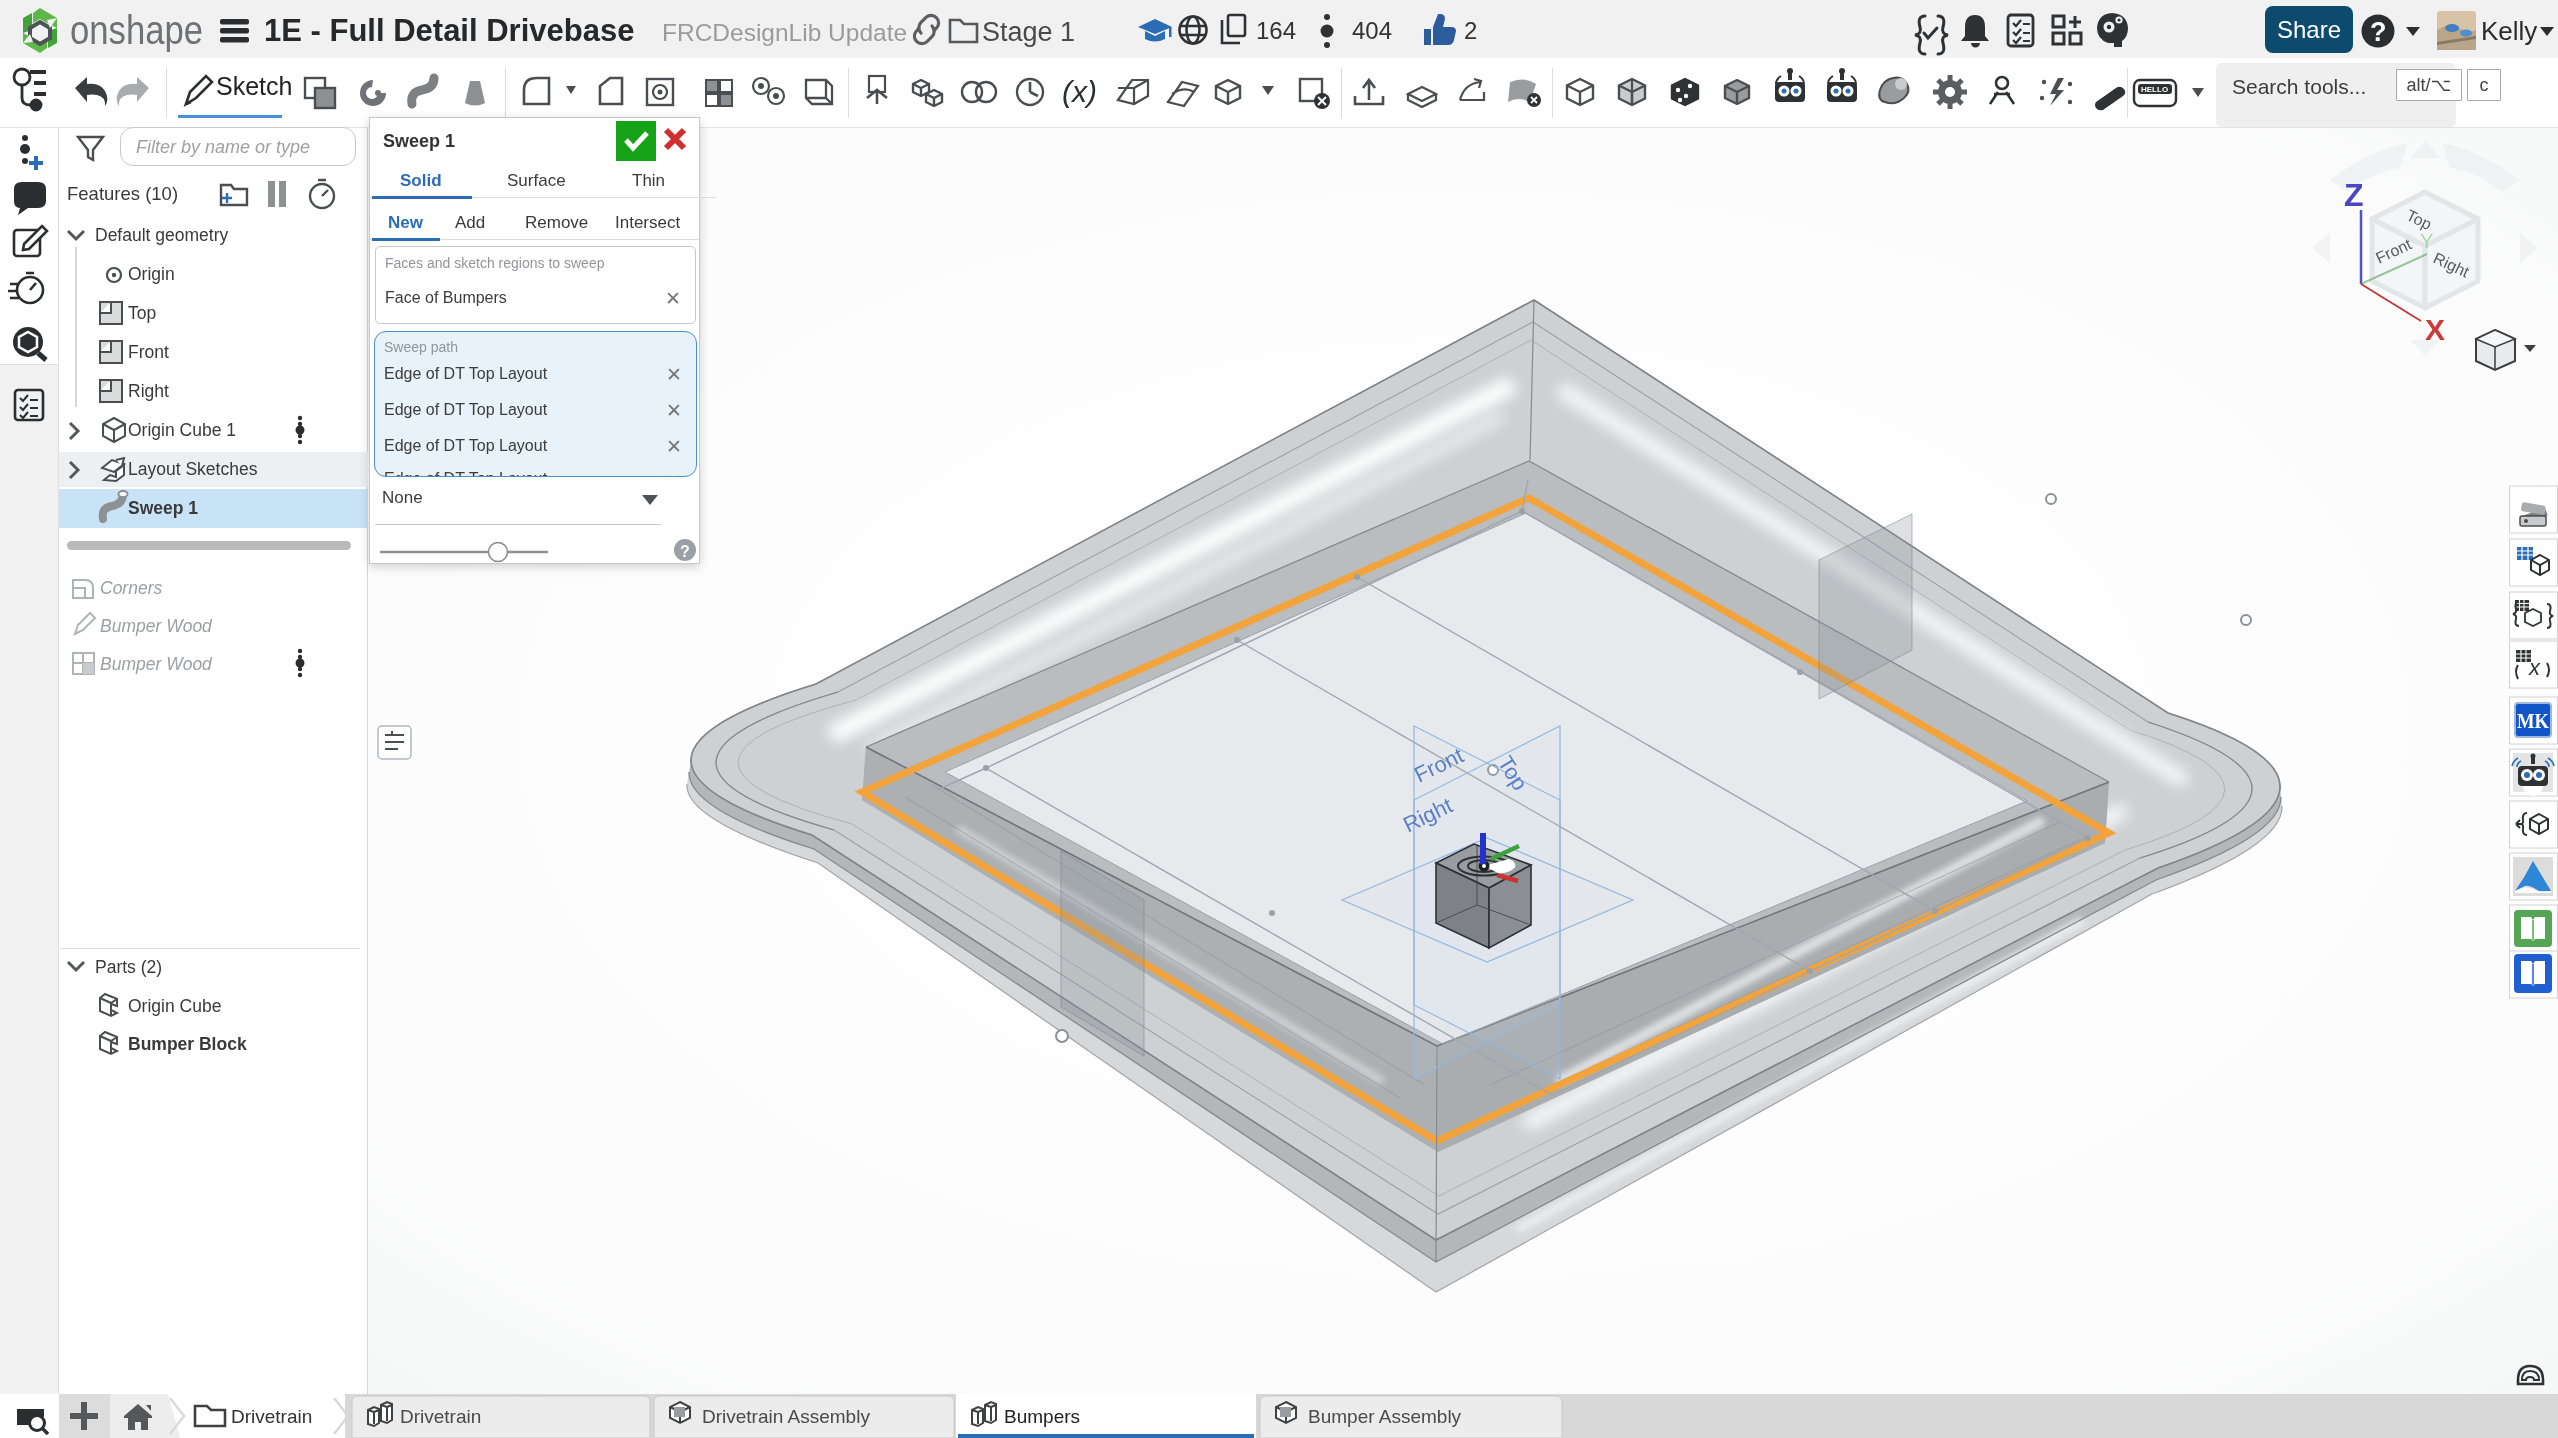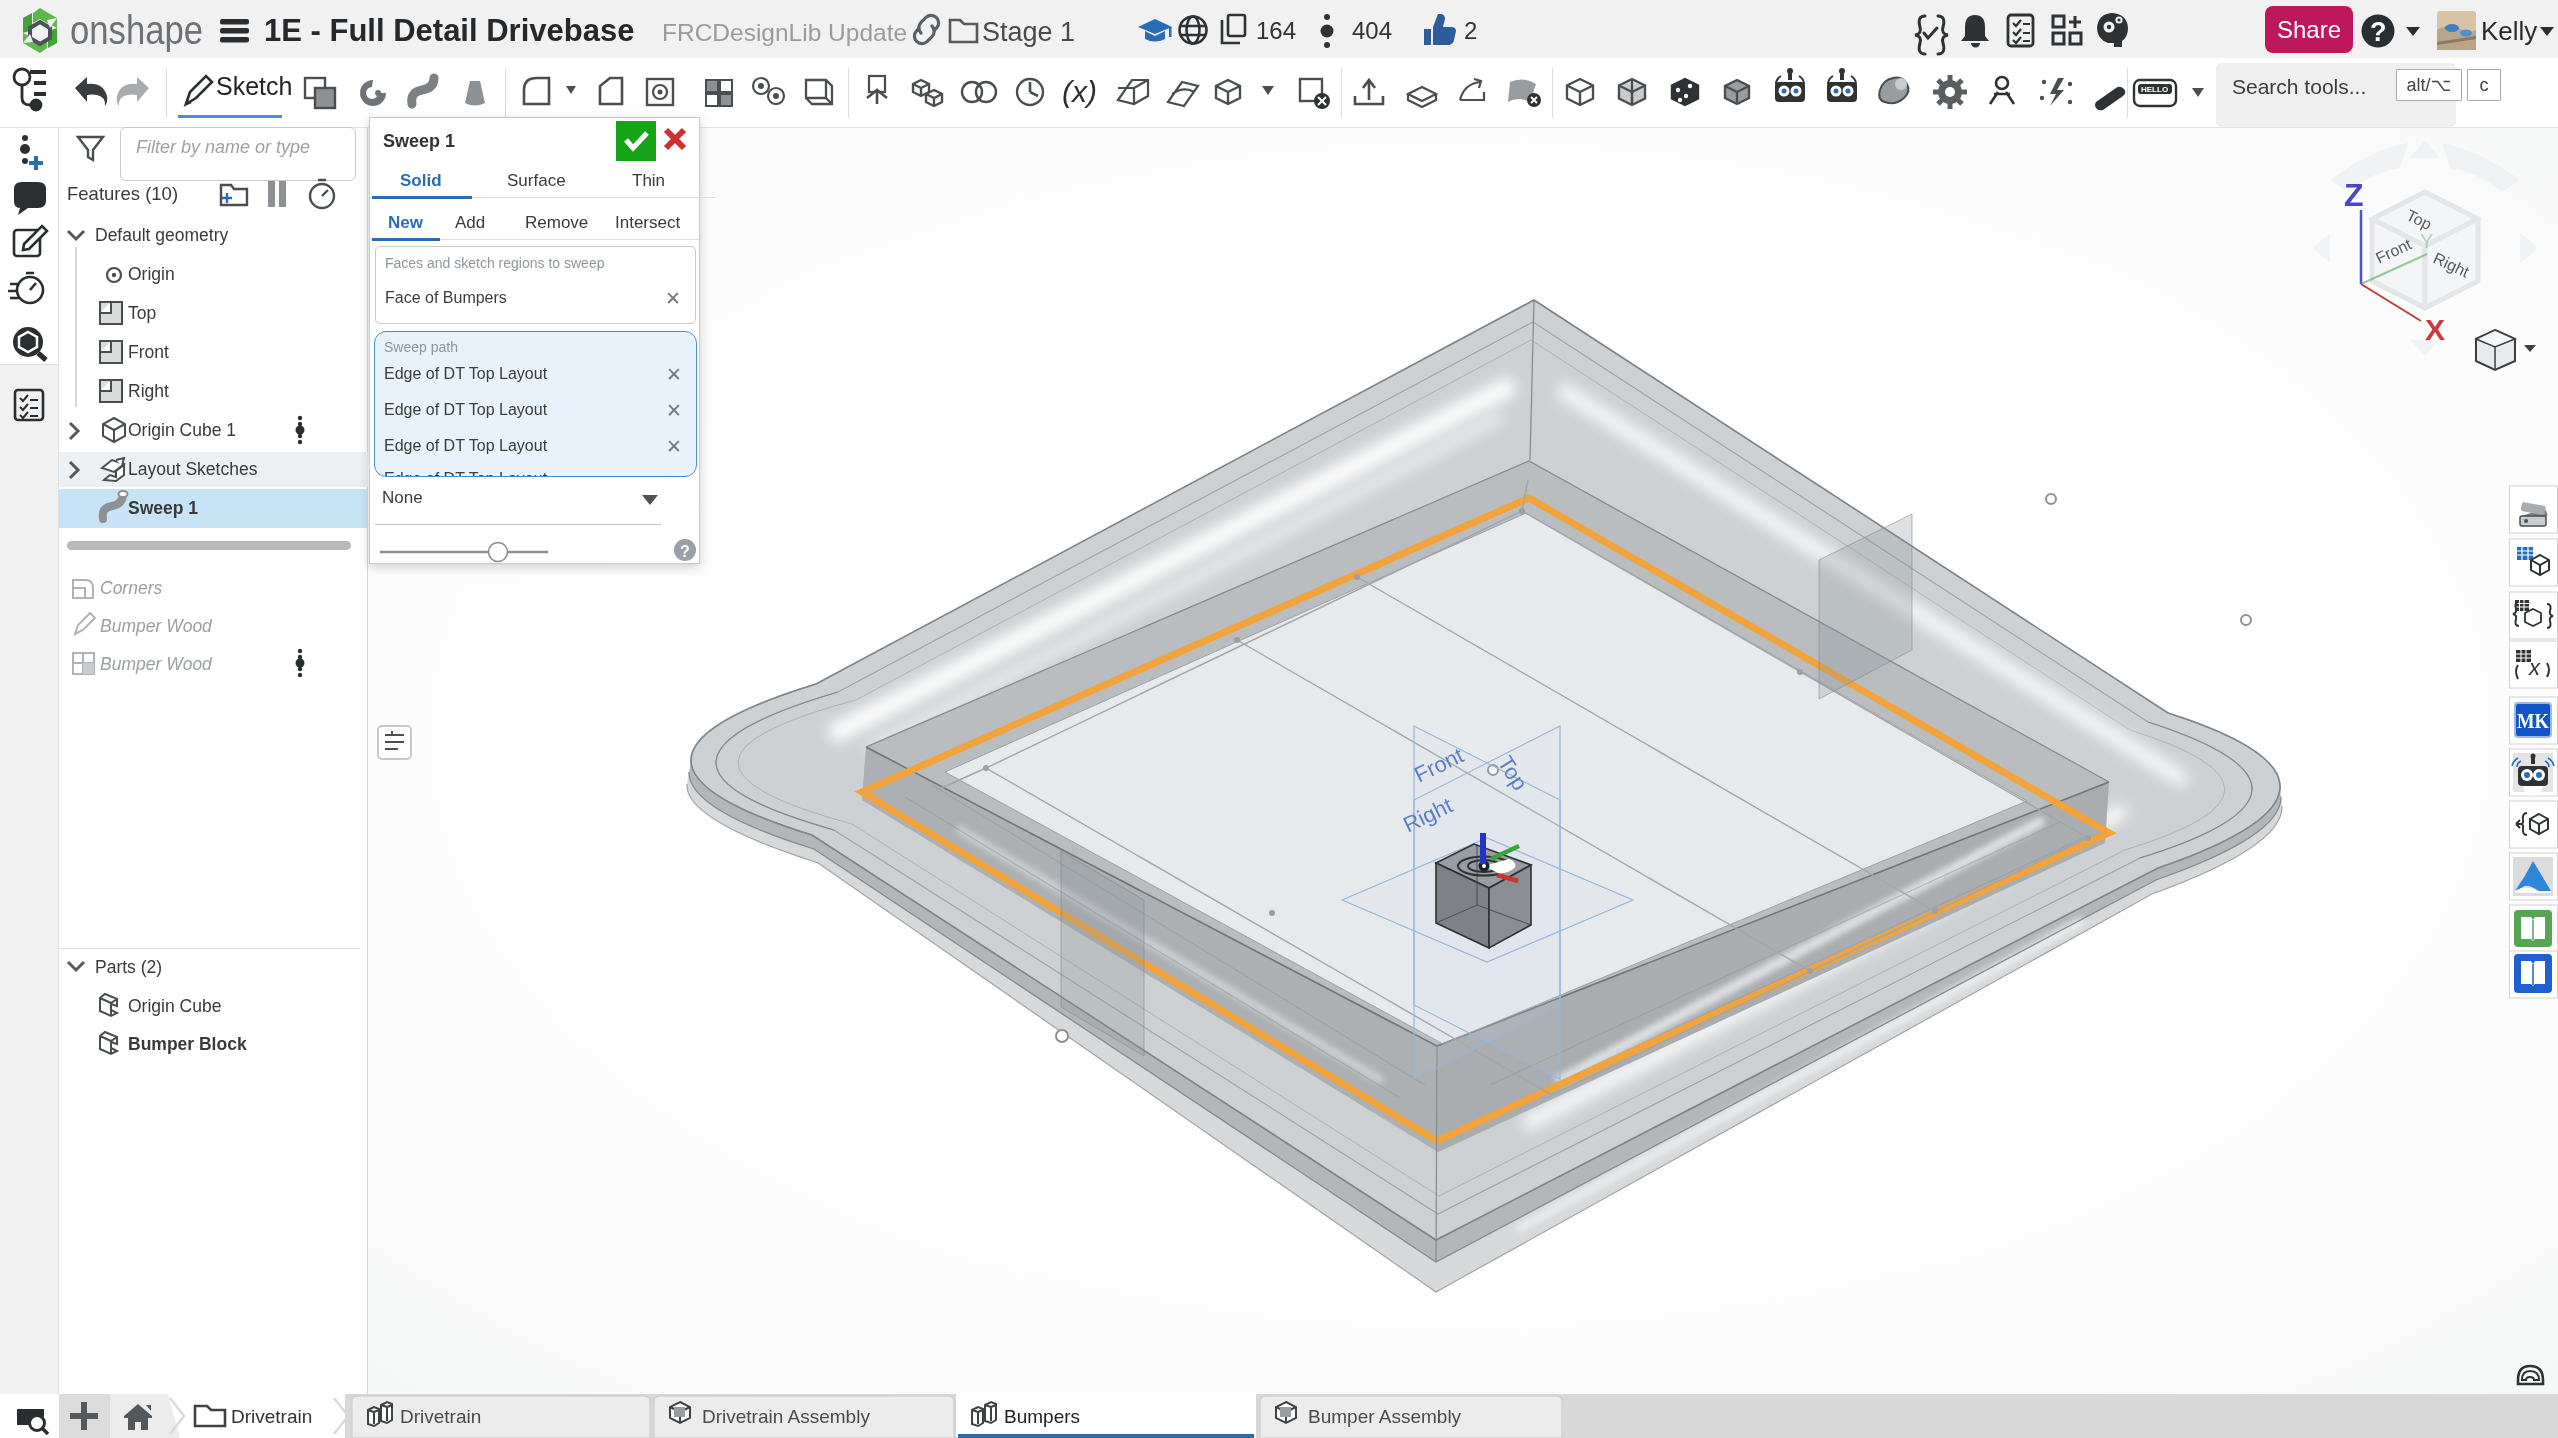--- a/index.html
+++ b/index.html
@@ -5,41 +5,41 @@
   * { margin:0; padding:0; box-sizing:border-box; }
   html,body { width:2558px; height:1438px; overflow:hidden; font-family:"Liberation Sans", sans-serif; }
   #page { position:relative; width:2558px; height:1438px; background:#fff; }
   .abs { position:absolute; }
 
   
   #header { position:absolute; left:0; top:0; width:2558px; height:58px; background:#f1f1f1; }
   #hdr-title { position:absolute; left:264px; top:13px; font-size:31px; font-weight:bold; color:#26292b; letter-spacing:0px; }
   #hdr-sub { position:absolute; left:662px; top:19px; font-size:24.5px; color:#9b9b9b; }
   #hdr-stage { position:absolute; left:982px; top:17px; font-size:27px; color:#4a4a4a; }
-  #share-btn { position:absolute; left:2265px; top:6px; width:88px; height:47px; background:#be185d; border-radius:8px; color:#fff; font-size:24px; text-align:center; line-height:47px; }
+  #share-btn { position:absolute; left:2265px; top:6px; width:88px; height:47px; background:#0c4a6e; border-radius:8px; color:#fff; font-size:24px; text-align:center; line-height:47px; }
   #kelly { position:absolute; left:2481px; top:16px; font-size:26px; color:#2b2b2b; }
   .hnum { position:absolute; top:17px; font-size:24px; color:#333; }
 
   
   #toolbar { position:absolute; left:0; top:58px; width:2558px; height:70px; background:#ffffff; border-bottom:1px solid #e3e3e3; }
   .tb-div { position:absolute; top:10px; width:1px; height:50px; background:#dcdcdc; }
   #sketch-txt { position:absolute; left:216px; top:72px; font-size:25px; color:#222; }
   #searchtools { position:absolute; left:2216px; top:5px; width:240px; height:64px; background:#efefef; border-radius:5px; }
   #searchtools span.st { position:absolute; left:16px; top:12px; font-size:21px; color:#3c3c3c; }
   .kbd { position:absolute; top:6px; height:32px; background:#fff; border:1px solid #a8a8a8; border-radius:1px; font-size:18px; color:#444; text-align:center; line-height:30px; }
 
   
   #rail { position:absolute; left:0; top:128px; width:59px; height:1266px; background:#fff; border-right:1px solid #e0e0e0; }
   #rail .lower { position:absolute; left:0; top:236px; width:58px; height:1030px; background:#f1f1f1; border-top:1px solid #e0e0e0; }
 
   
   #panel { position:absolute; left:59px; top:128px; width:309px; height:1266px; background:#fff; border-right:1px solid #d7d7d7; }
   .row-txt { position:absolute; font-size:17.5px; color:#3a3a3a; white-space:nowrap; }
   .row-it { position:absolute; font-size:17.5px; font-style:italic; color:#9aa0a5; white-space:nowrap; }
-  #filterbox { position:absolute; left:61px; top:-1px; width:236px; height:54px; border:1px solid #c9c9c9; border-radius:6px; background:#fff; }
+  #filterbox { position:absolute; left:61px; top:-1px; width:236px; height:39px; border:1px solid #c9c9c9; border-radius:13px; background:#fff; }
   #filterbox span { position:absolute; left:15px; top:9px; font-size:18px; font-style:italic; color:#a0a0a0; }
 
   
   #dialog { position:absolute; left:369px; top:117px; width:331px; height:447px; background:#fff; border:1px solid #c9c9c9; box-shadow:0 3px 10px rgba(0,0,0,0.18); }
   #dlg-title { position:absolute; left:13px; top:13px; font-size:18px; font-weight:bold; color:#333; }
   #dlg-ok { position:absolute; left:246px; top:3px; width:40px; height:40px; background:#17a317; }
   #dlg-tabs { position:absolute; left:0; top:47px; width:346px; height:33px; border-bottom:1px solid #ddd; }
   #dlg-tabs2 { position:absolute; left:0; top:89px; width:329px; height:33px; border-bottom:1px solid #ddd; }
   .dtab { position:absolute; top:6px; font-size:17px; color:#3a3a3a; }
   .dtab.blue { color:#2a6db5; font-weight:bold; }

